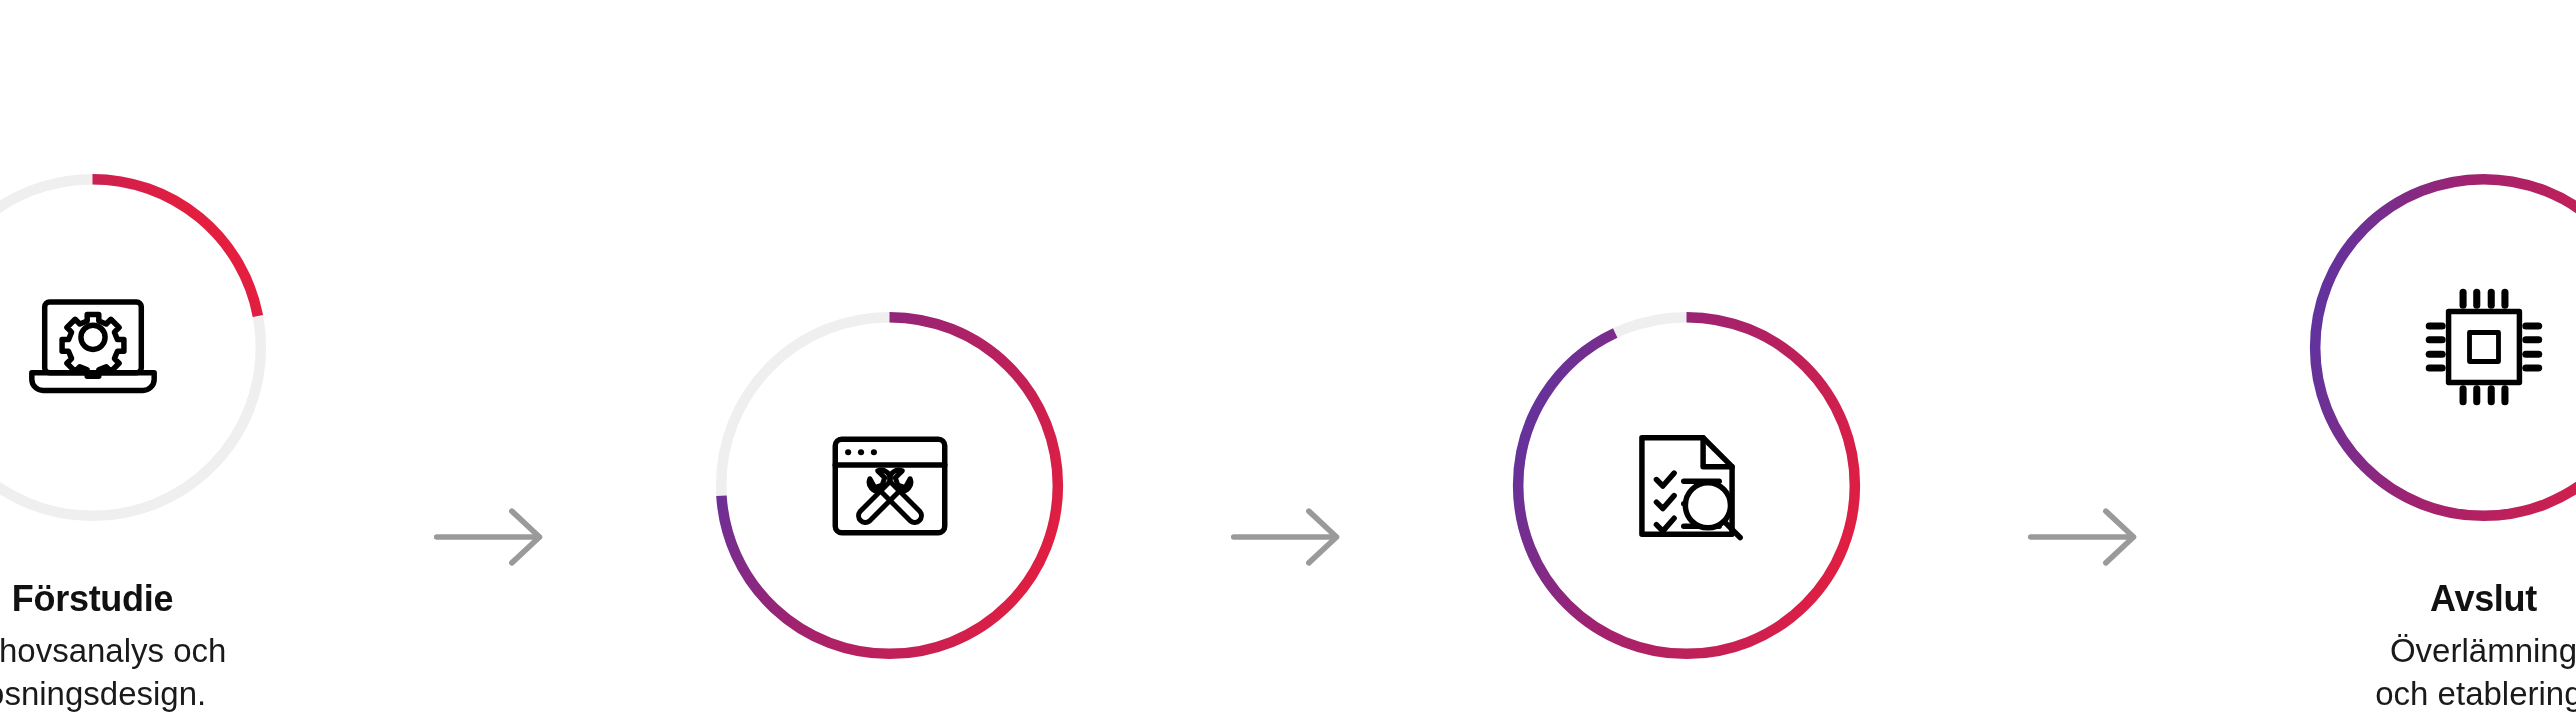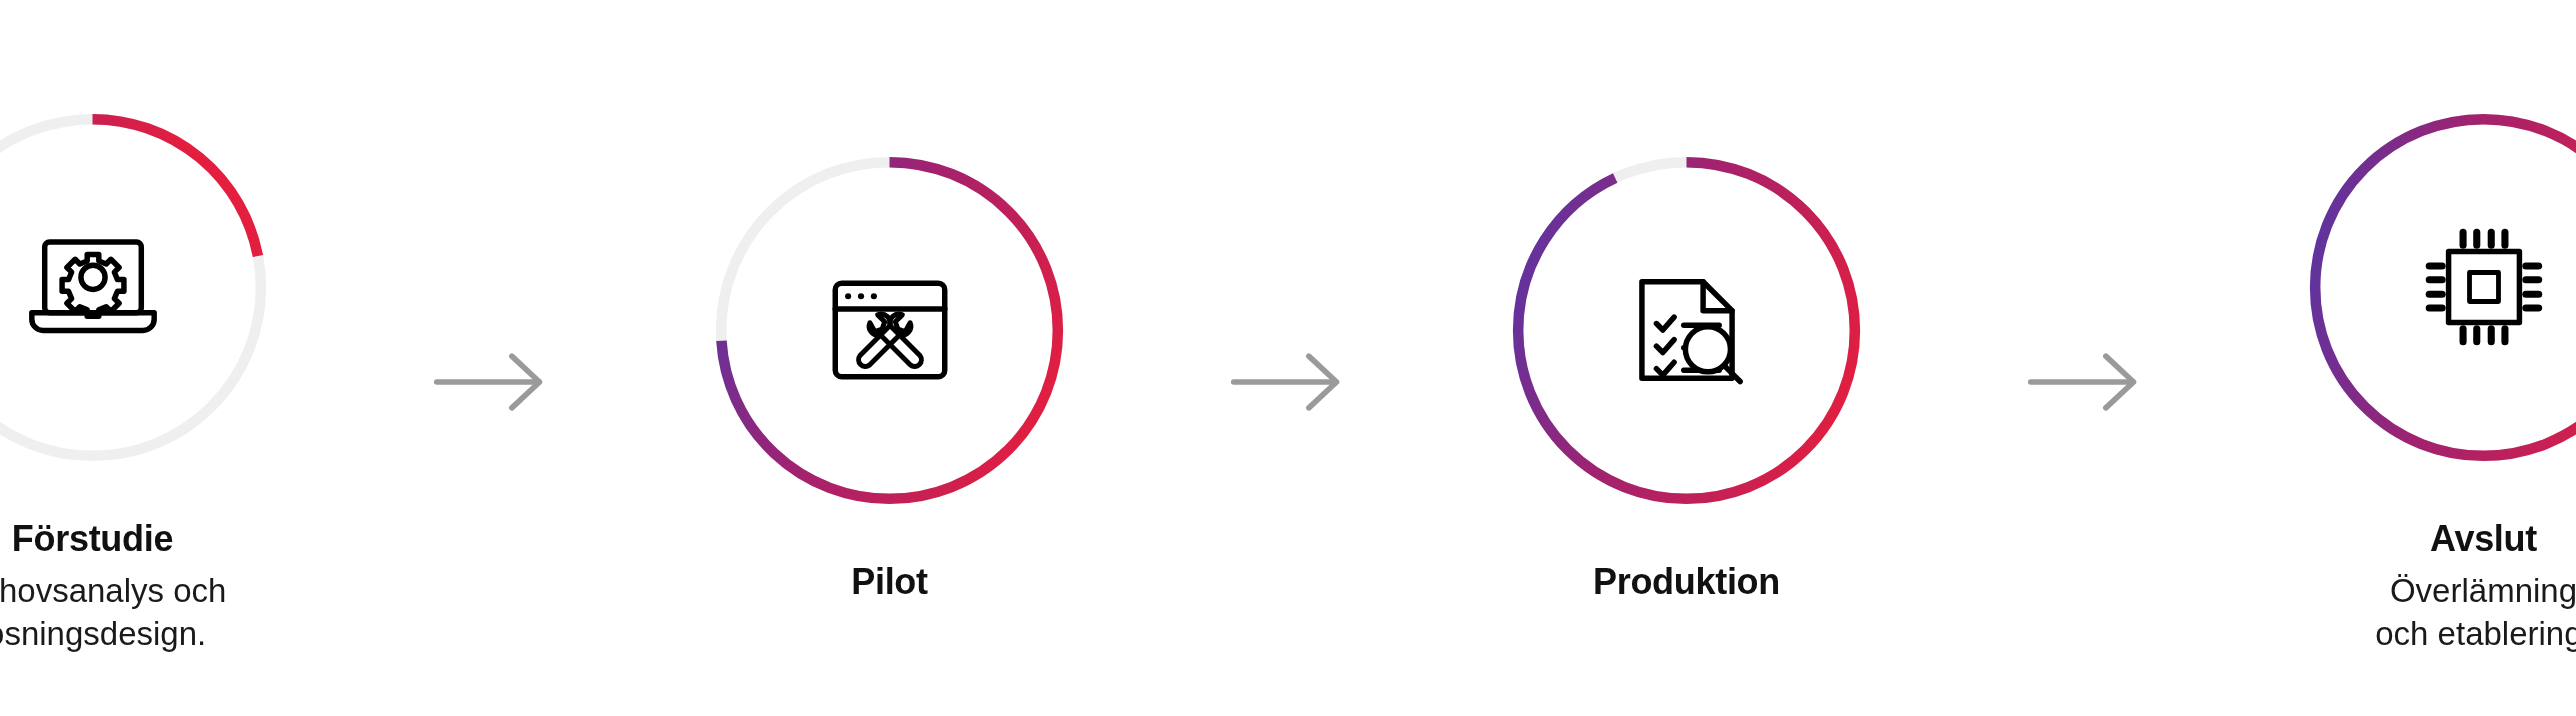--- a/index.html
+++ b/index.html
@@ -13,21 +13,21 @@
     font-family: "Liberation Sans", sans-serif;
     overflow: hidden;
     position: relative;
   }
 
   #flow {
     position: absolute;
     inset: 0;
     display: flex;
     flex-direction: row;
-    align-items: center;
+    align-items: flex-end;
     justify-content: center;
   }
 
   .step {
     width: 649px;
     display: flex;
     flex-direction: column;
     align-items: center;
     flex: 0 0 auto;
   }
@@ -169,21 +169,20 @@
           <circle cx="32" cy="29" r="1.9" fill="#000" stroke="none"></circle>
           <circle cx="40" cy="29" r="1.9" fill="#000" stroke="none"></circle>
           <g stroke-width="3.1">
             <path d="M37.5 45.5 a5.6 5.6 0 0 0 6.6 7.6 l18.6 18.6 a4.2 4.2 0 0 0 5.9 -5.9 l-18.6 -18.6 a5.6 5.6 0 0 0 -7.6 -6.6 l4.3 4.3 l-1.6 4.5 l-4.5 1.6 z"></path>
             <path d="M62.5 45.5 a5.6 5.6 0 0 1 -6.6 7.6 l-18.6 18.6 a4.2 4.2 0 0 1 -5.9 -5.9 l18.6 -18.6 a5.6 5.6 0 0 1 7.6 -6.6 l-4.3 4.3 l1.6 4.5 l4.5 1.6 z"></path>
           </g>
         </svg>
       </div>
     </div>
     <div class="labels">
-      <div class="step-title">Pilot</div>
     </div>
   </div>
 
   <div class="arrow-cell">
     <svg viewBox="0 0 190 110" fill="none" stroke="#9A9A9A" stroke-width="9" stroke-linecap="round" stroke-linejoin="round">
       <line x1="6" y1="55" x2="172" y2="55"></line>
       <polyline points="128,13 173,55 128,97"></polyline>
     </svg>
   </div>
 
@@ -209,21 +208,20 @@
           <polyline points="31,74 35,78 42,70"></polyline>
           <line x1="48" y1="47" x2="70" y2="47"></line>
           <line x1="48" y1="61" x2="62" y2="61"></line>
           <line x1="48" y1="75" x2="70" y2="75"></line>
           <circle cx="63" cy="62" r="14" fill="#fff"></circle>
           <line x1="73" y1="72" x2="83" y2="82"></line>
         </svg>
       </div>
     </div>
     <div class="labels">
-      <div class="step-title">Produktion</div>
     </div>
   </div>
 
   <div class="arrow-cell">
     <svg viewBox="0 0 190 110" fill="none" stroke="#9A9A9A" stroke-width="9" stroke-linecap="round" stroke-linejoin="round">
       <line x1="6" y1="55" x2="172" y2="55"></line>
       <polyline points="128,13 173,55 128,97"></polyline>
     </svg>
   </div>
 

